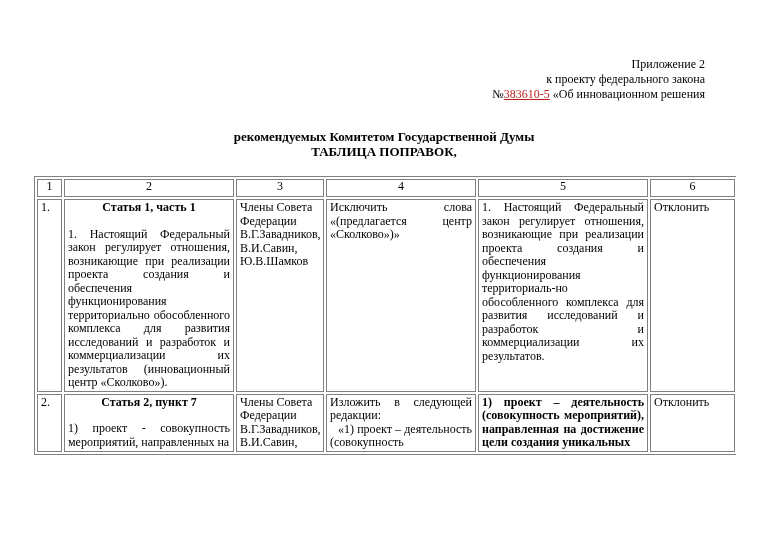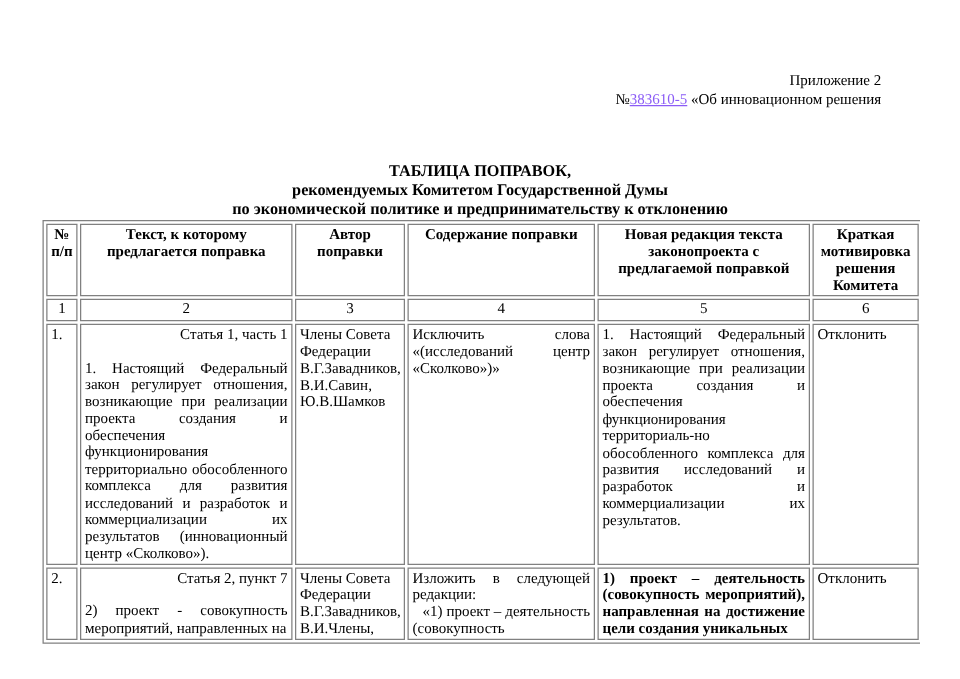--- a/index.html
+++ b/index.html
@@ -18,21 +18,21 @@
   .annex {
     position: absolute;
     top: 57px;
     right: 31px;
     text-align: right;
     font-size: 12px;
     line-height: 15px;
     white-space: nowrap;
   }
   .annex a.law-link {
-    color: #8b5cf6;
+    color: #b91c1c;
     cursor: pointer;
   }
 
   
   .doc-title {
     position: absolute;
     top: 129px;
     left: 0;
     width: 768px;
     text-align: center;
@@ -77,90 +77,82 @@
     padding: 0 2px;
   }
   tr.amendment-1 td { height: 178px; }
   tr.amendment-2 td { height: 58px; }
   .clip { height: 54px; overflow: hidden; }
 
   td.num-cell { text-align: left; padding-left: 3px; }
   td.text-cell, td.content-cell, td.new-cell { text-align: justify; }
   td.author-cell { text-align: left; padding-right: 4px; }
   td.decision-cell { text-align: left; margin-top: 32px; }
-  .article-heading { font-weight: normal; margin-bottom: 13px; text-align: right; }
+  .article-heading { font-weight: bold; margin-bottom: 13px; text-align: center; }
   .para-indent { text-indent: 8px; }
   .bold-text { font-weight: bold; margin-top: 48px; }
 </style>
 </head>
 <body>
 
 <div class="page">
 
   <div class="annex">
     <div>Приложение 2</div>
+    <div>к проекту федерального закона</div>
     <div><span>№</span><a class="law-link" href="#">383610-5</a><span> «Об инновационном решения</span></div>
   </div>
 
   <div class="doc-title">
+    <div>рекомендуемых Комитетом Государственной Думы</div>
     <div>ТАБЛИЦА ПОПРАВОК,</div>
-    <div>рекомендуемых Комитетом Государственной Думы</div>
-    <div>по экономической политике и предпринимательству к отклонению</div>
   </div>
 
   <div class="tbl-wrap">
     <table class="amendments">
       <colgroup>
         <col class="c1">
           <col class="c2">
           <col class="c3">
           <col class="c4">
           <col class="c5">
           <col class="c6">
       </colgroup>
       <tbody>
-        <tr class="hdr">
-          <td>№ п/п</td>
-          <td>Текст, к которому предлагается поправка</td>
-          <td>Автор поправки</td>
-          <td>Содержание поправки</td>
-          <td>Новая редакция текста законопроекта с предлагаемой поправкой</td>
-          <td>Краткая мотивировка решения Комитета</td>
-        </tr>
         <tr class="nums">
           <td>1</td>
           <td>2</td>
           <td>3</td>
           <td>4</td>
           <td>5</td>
           <td>6</td>
         </tr>
 
         <tr class="amendment-1">
           <td class="num-cell">1.</td>
           <td class="text-cell">
             <div class="article-heading">Статья 1, часть 1</div>
             <div>1. Настоящий Федеральный закон регулирует отношения, возникающие при реализации проекта создания и обеспечения функционирования территориально обособленного комплекса для развития исследований и разработок и коммерциализации их результатов (инновационный центр «Сколково»).</div>
           </td>
           <td class="author-cell">Члены Совета Федерации В.Г.Завадников, В.И.Савин, Ю.В.Шамков</td>
-          <td class="content-cell">Исключить слова «(исследований центр «Сколково»)»</td>
+          <td class="content-cell">Исключить слова «(предлагается центр «Сколково»)»</td>
           <td class="new-cell">1. Настоящий Федеральный закон регулирует отношения, возникающие при реализации проекта создания и обеспечения функционирования территориаль-но обособленного комплекса для развития исследований и разработок и коммерциализации их результатов.</td>
           <td class="decision-cell">Отклонить</td>
         </tr>
 
         <tr class="amendment-2">
           <td class="num-cell">2.</td>
           <td class="text-cell">
             <div class="clip">
               <div class="article-heading">Статья 2, пункт 7</div>
-              <div>2) проект - совокупность мероприятий, направленных на</div>
+              <div>1) проект - совокупность мероприятий, направленных на</div>
             </div>
           </td>
           <td class="author-cell">
-            <div class="clip">Члены Совета Федерации В.Г.Завадников, В.И.Члены,</div>
+            <div class="clip">Члены Совета Федерации В.Г.Завадников, В.И.Савин,</div>
           </td>
           <td class="content-cell">
             <div class="clip">
               <div>Изложить в следующей редакции:</div>
               <div class="para-indent">«1) проект – деятельность (совокупность мероприятий),</div>
             </div>
           </td>
           <td class="new-cell bold-text">
             <div class="clip">1) проект – деятельность (совокупность мероприятий), направленная на достижение цели создания уникальных</div>
           </td>

